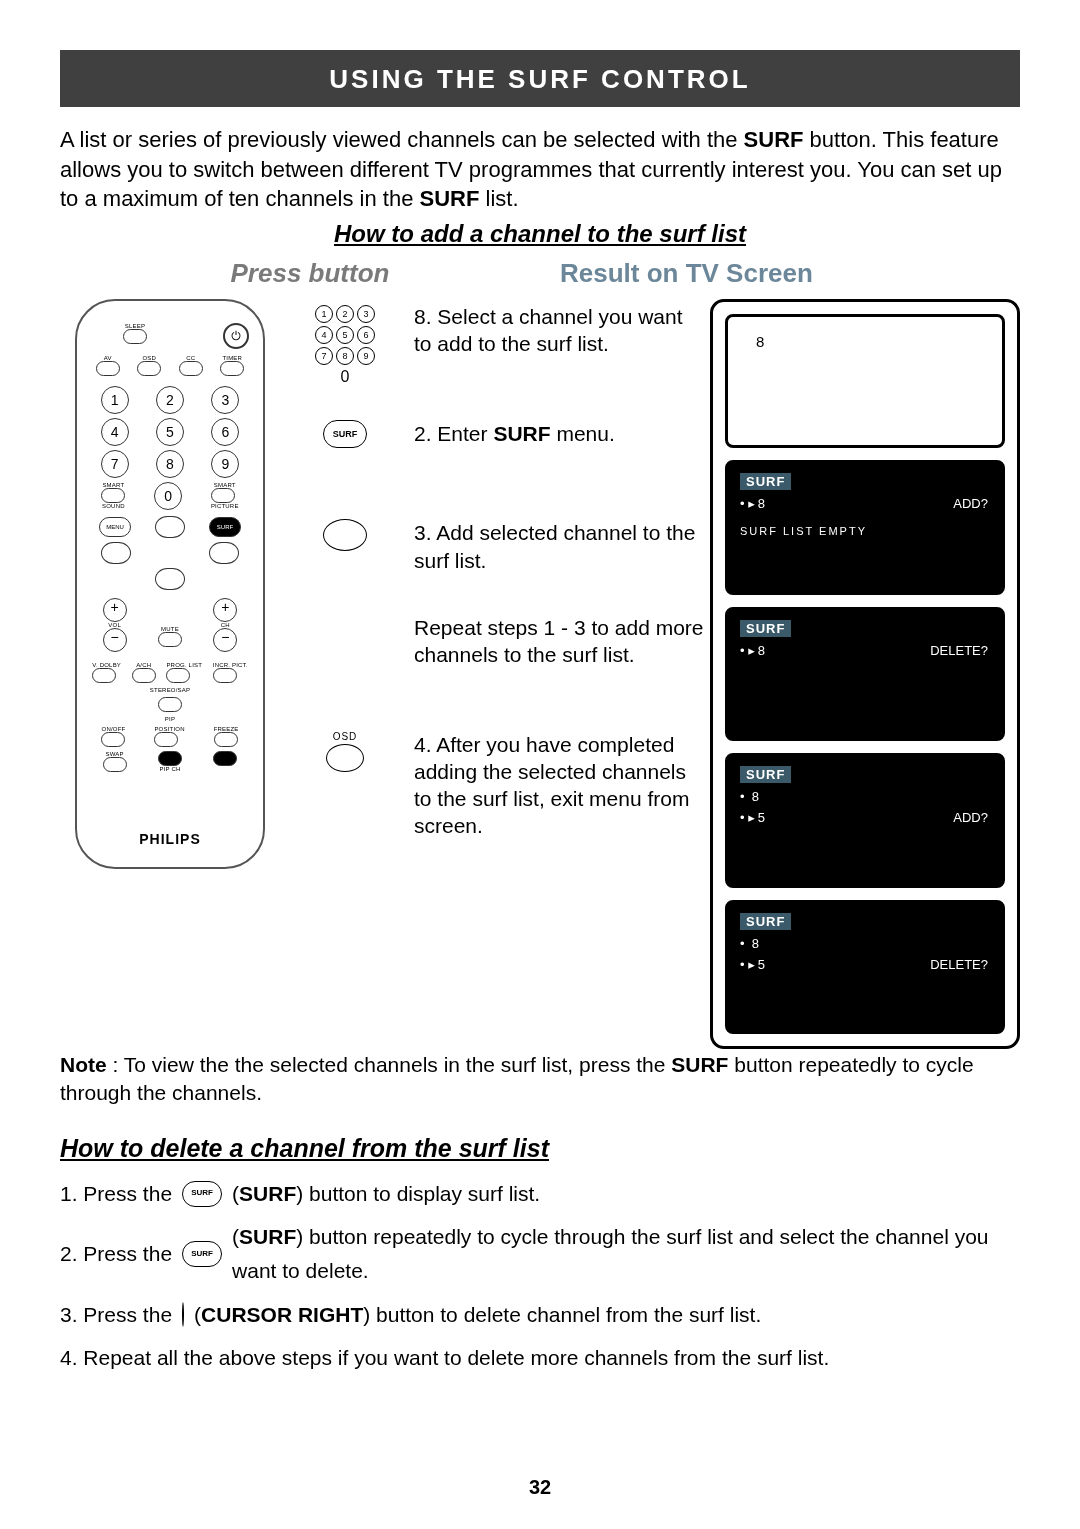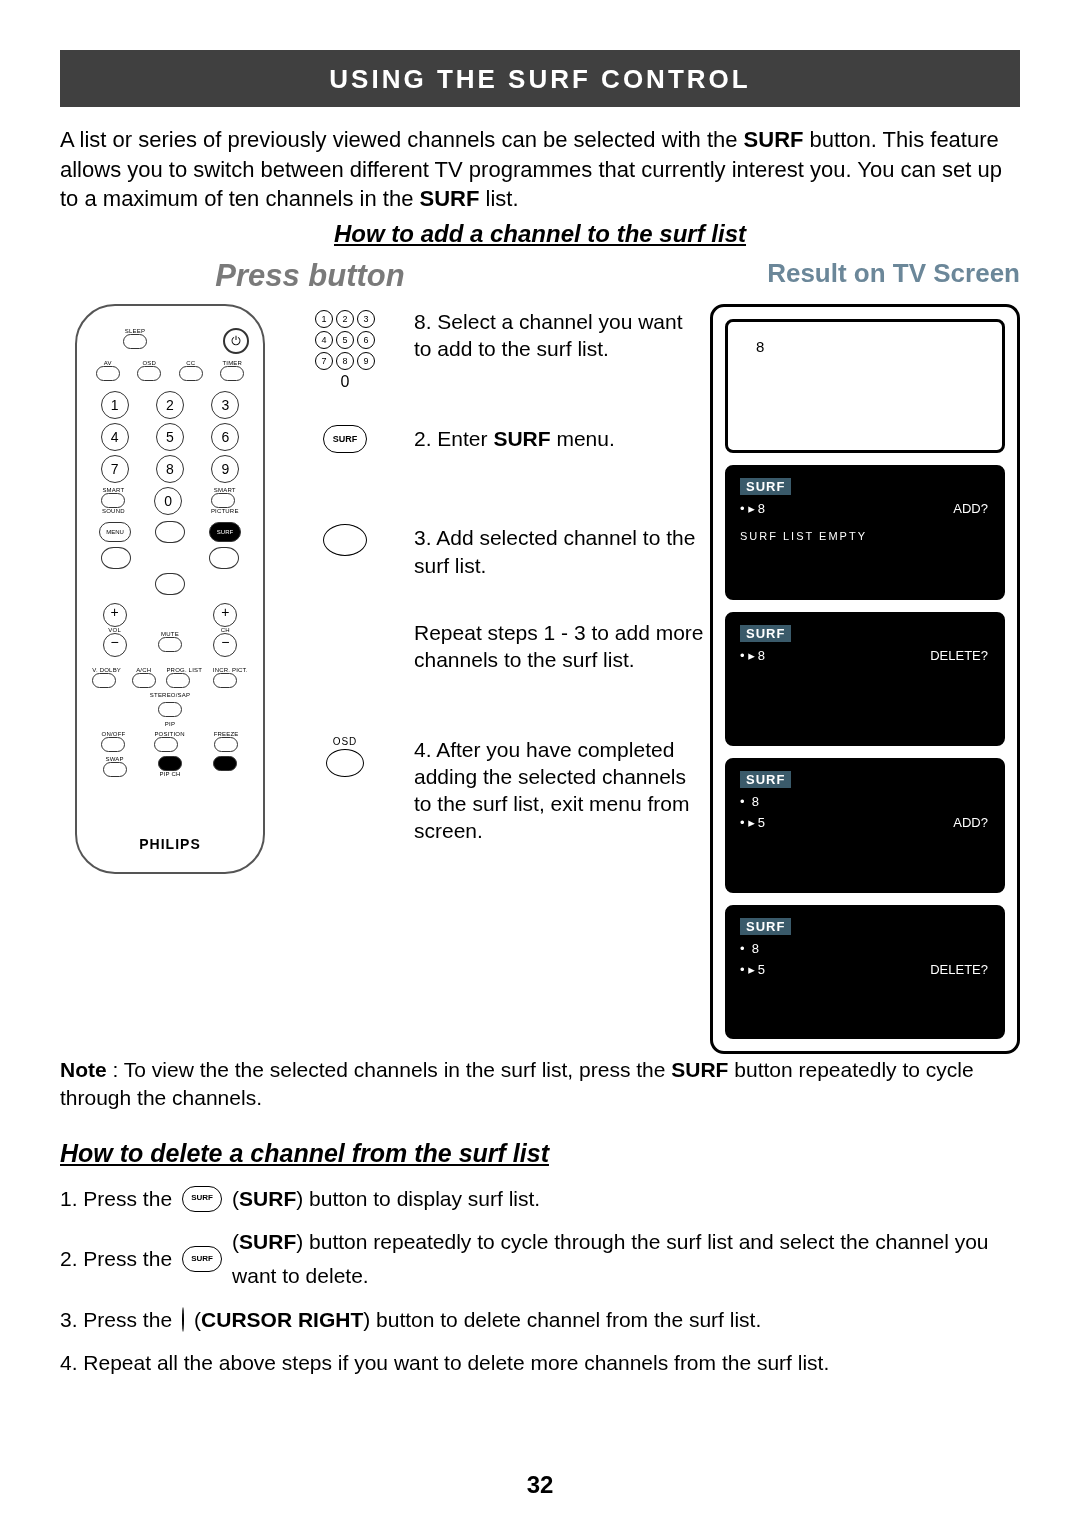--- a/index.html
+++ b/index.html
@@ -39,25 +39,25 @@
   .col-headers {
     display: flex;
     margin-bottom: 10px;
   }
   .col-headers .press {
     flex: 0 0 500px;
     text-align: center;
     font-weight: bold;
     font-style: italic;
     color: #7a7a7a;
-    font-size: 31px;
+    font-size: 26px;
   }
   .col-headers .result {
     flex: 1;
-    text-align: right;
+    text-align: left;
     font-weight: bold;
     color: #6b8799;
     font-size: 26px;
   }
   .main-grid {
     display: grid;
     grid-template-columns: 220px 130px 300px 310px;
     column-gap: 0;
   }
   
@@ -143,21 +143,21 @@
   }
   .del-list{font-size:21px;line-height:1.6;}
   .del-list .row{display:flex;align-items:center;margin-bottom:10px;gap:10px;}
   .del-list .prefix{white-space:nowrap;}
   .del-list .inline-icon{flex:0 0 auto;}
   .del-list .bold{font-weight:bold;}
   .del-list .text{flex:1;}
 
   .pagenum{
     position:absolute;bottom:30px;left:0;right:0;text-align:center;
-    font-size:24px;font-weight:bold;
+    font-size:20px;font-weight:bold;
   }
 </style>
 </head>
 <body>
 
 <div class="title-bar">
   <span>USING THE SURF CONTROL</span>
 </div>
 
 <div class="intro">

